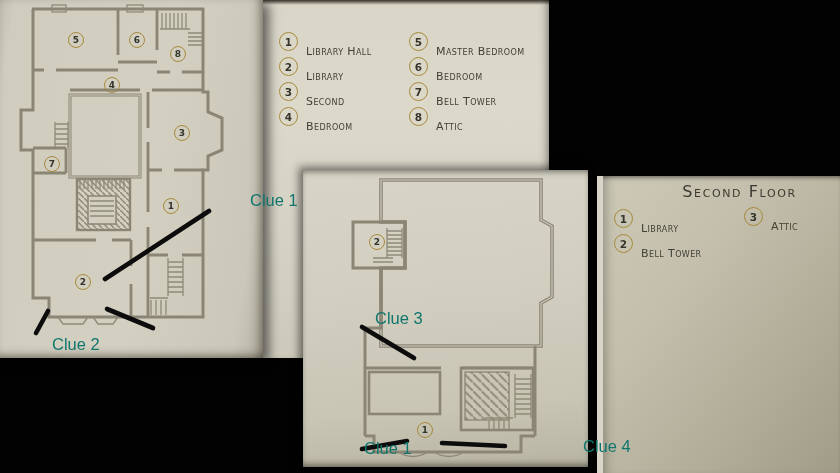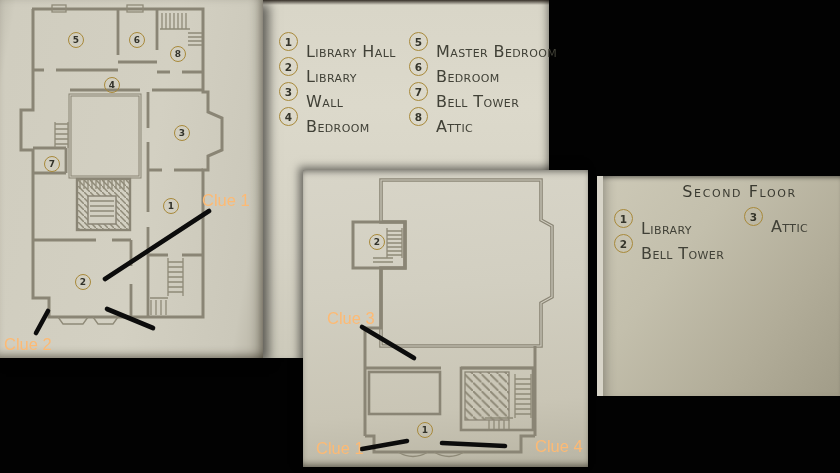--- a/index.html
+++ b/index.html
@@ -10,63 +10,63 @@
     background:linear-gradient(100deg,#c2bfb1 0%,#d0cdbf 5%,#d3d0c2 55%,#cbc8ba 90%,#b6b2a3 100%);
     box-shadow:inset 0 -8px 10px -6px rgba(45,40,28,.55), inset -9px 0 12px -7px rgba(45,40,28,.6),
                6px 4px 10px rgba(0,0,0,.55);}
   .page-legend1{left:250px;top:0;width:299px;height:358px;
     background:linear-gradient(180deg,#3a332b 0px,#d9d6c8 5px,#dcd9cb 30%,#d5d2c4 70%,#cdcabb 100%);
     box-shadow:inset -7px 0 9px -6px rgba(0,0,0,.5);}
   .page-map2{left:303px;top:170px;width:285px;height:297px;
     background:linear-gradient(175deg,#d8d5c8 0%,#d2cfc1 40%,#c9c5b5 78%,#b8b4a3 100%);
     box-shadow:inset 0 5px 7px -4px rgba(0,0,0,.55), inset 0 -6px 7px -4px rgba(30,26,16,.6),
                -4px -3px 8px rgba(0,0,0,.5);}
-  .page-legend2{left:597px;top:176px;width:243px;height:220px;
+  .page-legend2{left:597px;top:176px;width:243px;height:297px;
     background:linear-gradient(128deg,#cdc9b7 0%,#c3bfac 35%,#b2ad99 70%,#a19c88 100%);
     box-shadow:inset 6px 0 0 0 #d8d5c9, inset 16px 0 12px -8px rgba(0,0,0,.3),
                inset 0 4px 5px -3px rgba(0,0,0,.55);}
   .legend-title{position:absolute;left:0;right:0;text-align:center;
     font-family:"DejaVu Sans",sans-serif;font-variant:small-caps;
     font-size:16px;letter-spacing:1.6px;color:#3a3a31;}
   .legend-col{position:absolute;display:flex;flex-direction:column;}
   .legend-item{display:flex;align-items:center;height:25px;gap:8px;}
   .lnum{width:17px;height:17px;border:1.8px solid #a8893a;border-radius:50%;
     display:flex;align-items:center;justify-content:center;flex:0 0 auto;
     font-family:"DejaVu Sans",sans-serif;font-size:10.5px;font-weight:bold;color:#35352b;}
-  .llabel{font-family:"DejaVu Sans",sans-serif;font-variant:small-caps;font-size:16px;
+  .llabel{font-family:"DejaVu Sans",sans-serif;font-variant:small-caps;font-size:11px;
     letter-spacing:.4px;color:#41413七?;color:#414137;white-space:nowrap;margin-top:20px;}
   .marker{position:absolute;width:14px;height:14px;border:1.6px solid #a8893a;border-radius:50%;
     display:flex;align-items:center;justify-content:center;
     font-family:"DejaVu Sans",sans-serif;font-size:9px;font-weight:bold;color:#33332b;}
   .wall{stroke:#8a8575;fill:none;}
   .thin{stroke:#8f8a78;stroke-width:1.3;fill:none;}
   .dbl{stroke:#d2cfc1;fill:none;}
   .overlay{position:absolute;left:0;top:0;width:840px;height:473px;pointer-events:none;}
   .ann-label{position:absolute;font-family:"Liberation Sans",sans-serif;font-size:16.5px;
-    color:#fdba74;white-space:nowrap;}
+    color:#0f766e;white-space:nowrap;padding-left:48px;}
   svg{display:block;}
 </style>
 </head>
 <body>
 
 <div class="stage">
 
   <section class="page page-legend1">
     <div class="legend-col" style="left:29px;top:29px;">
       <div class="legend-item">
         <span class="lnum">1</span>
         <span class="llabel">Library Hall</span>
       </div>
       <div class="legend-item">
         <span class="lnum">2</span>
         <span class="llabel">Library</span>
       </div>
       <div class="legend-item">
         <span class="lnum">3</span>
-        <span class="llabel">Wall</span>
+        <span class="llabel">Second</span>
       </div>
       <div class="legend-item">
         <span class="lnum">4</span>
         <span class="llabel">Bedroom</span>
       </div>
     </div>
     <div class="legend-col" style="left:159px;top:29px;">
       <div class="legend-item">
         <span class="lnum">5</span>
         <span class="llabel">Master Bedroom</span>

